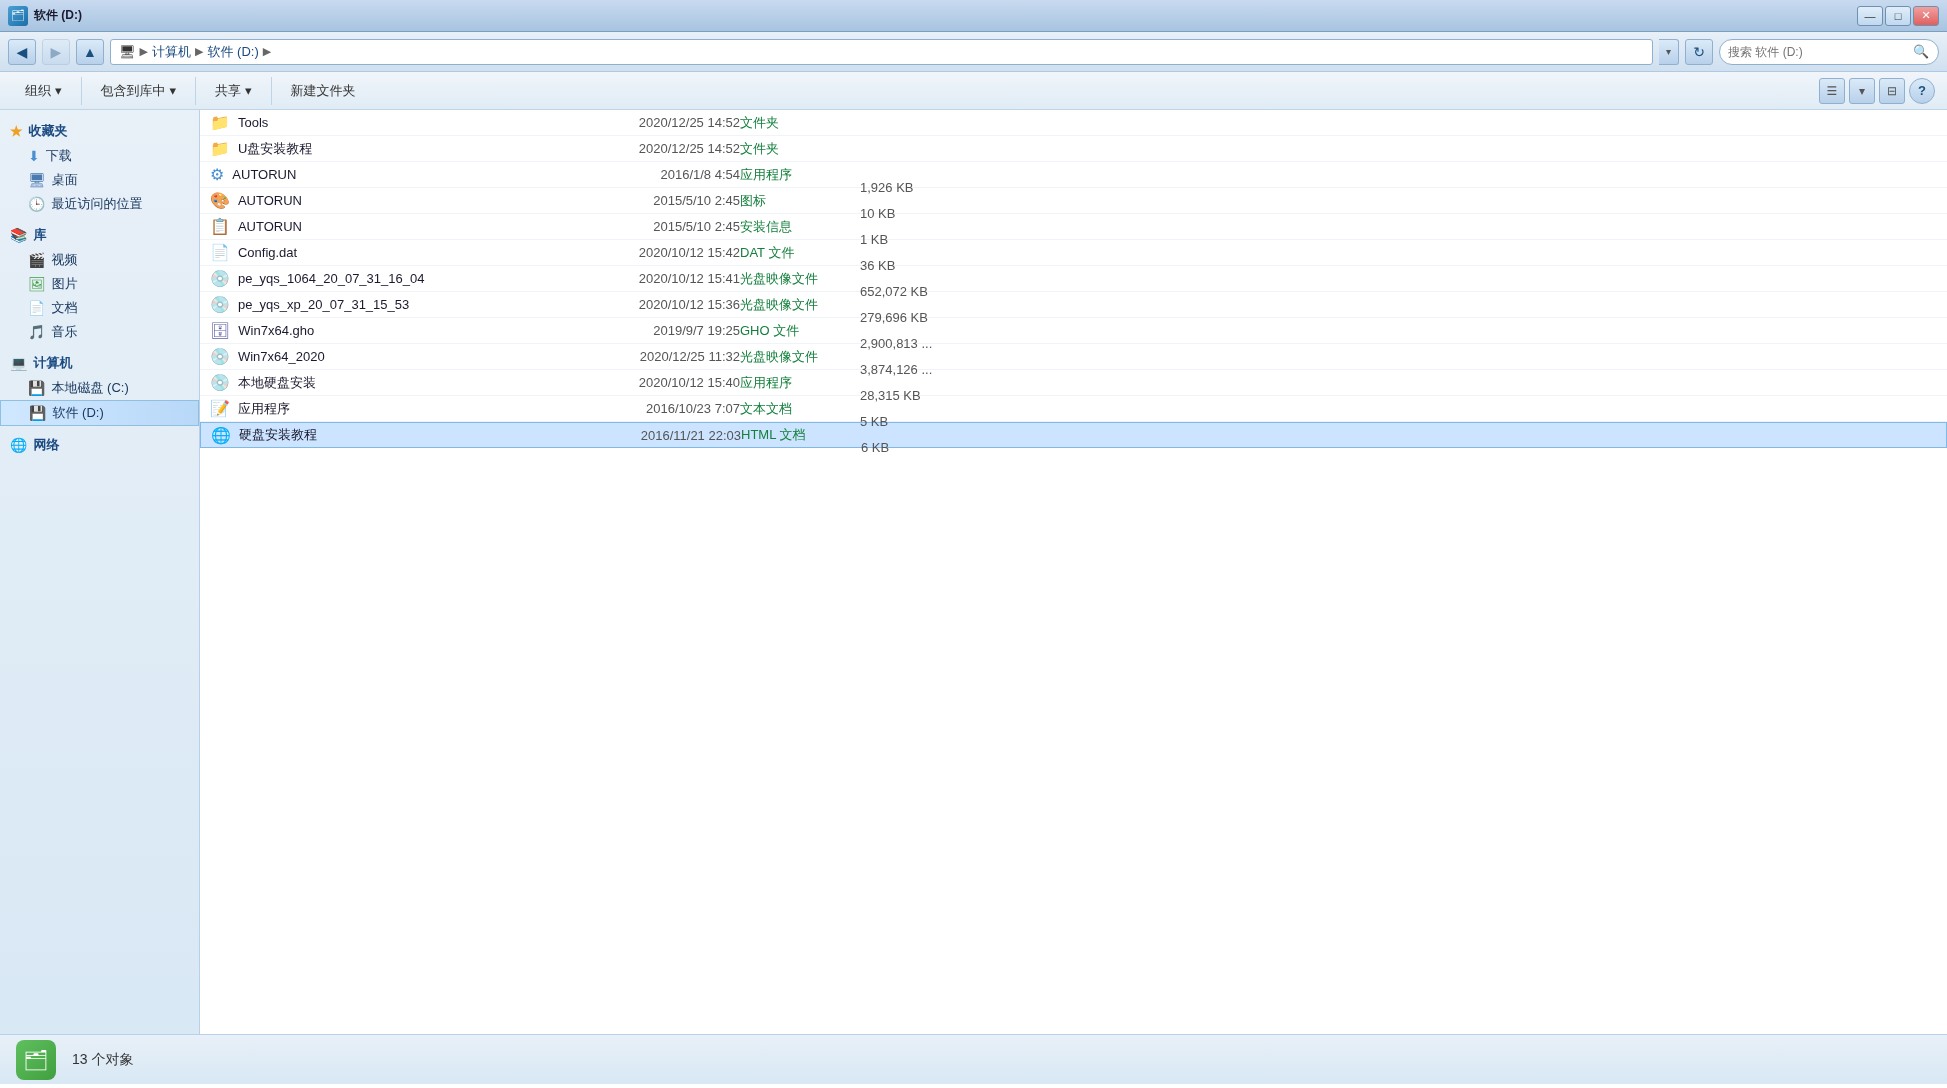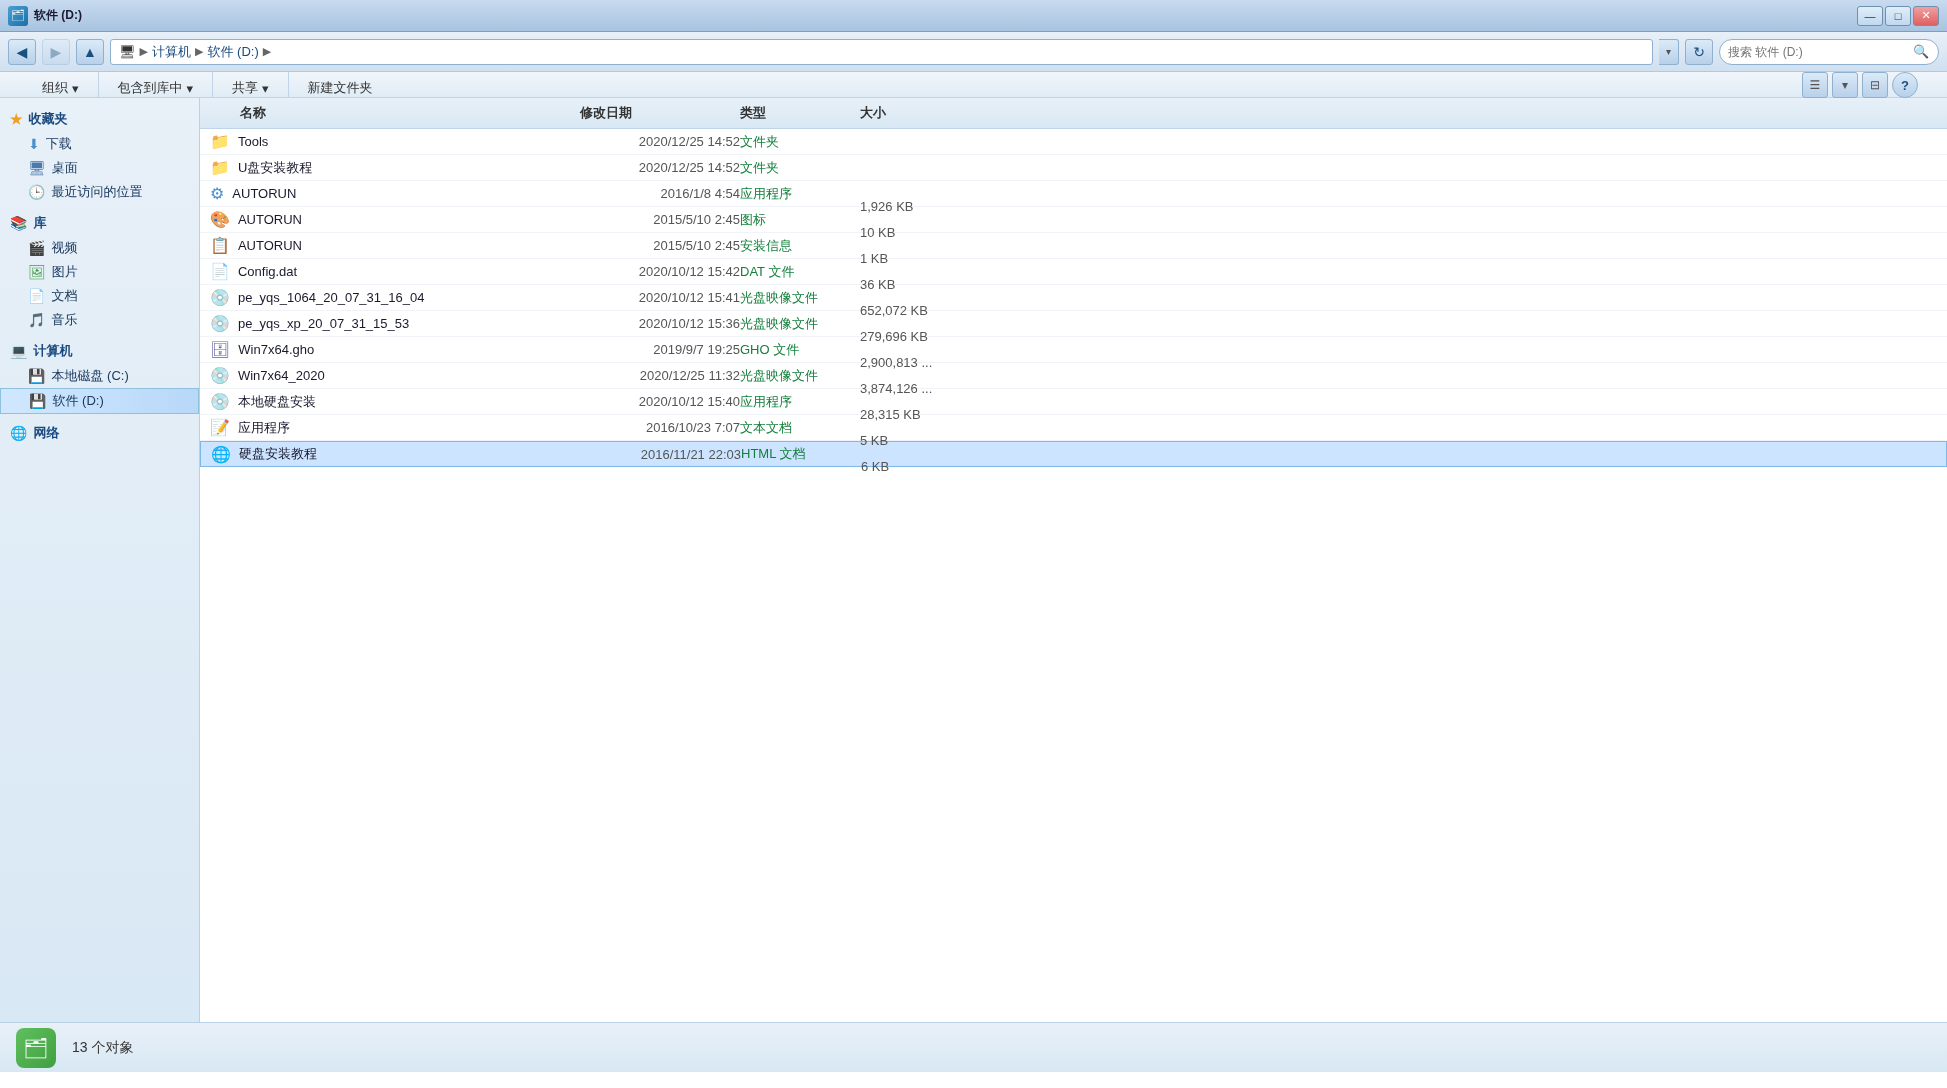--- a/index.html
+++ b/index.html
@@ -123,25 +123,25 @@
     .search-input {
       border: none; outline: none;
       font-size: 12px; color: #888;
       background: transparent;
       flex: 1;
     }
     .search-icon { color: #888; font-size: 13px; }
 
     
     .toolbar {
-      height: 26px;
+      height: 38px;
       background: linear-gradient(to bottom, #f0f5fa, #e0ecf5);
       display: flex;
-      align-items: flex-start;
-      padding: 0 29px;
+      align-items: center;
+      padding: 0 12px;
       gap: 2px;
       border-bottom: 1px solid #c0d4e8;
     }
     .toolbar-btn {
       height: 32px;
       padding: 0 12px;
       background: transparent;
       border: 1px solid transparent;
       border-radius: 3px;
       cursor: pointer;
@@ -420,26 +420,20 @@
 
     <div class="sidebar-section">
       <div class="sidebar-section-header">
         <span class="network-icon">🌐</span>
         <span>网络</span>
       </div>
     </div>
   </div>
 
   <div class="file-list">
-    <div class="file-list-header">
-      <div class="col-name">名称</div>
-      <div class="col-date">修改日期</div>
-      <div class="col-type">类型</div>
-      <div class="col-size">大小</div>
-    </div>
     <div id="file-rows-container">
         <div class="file-row">
       <div class="col-name">
         <span class="file-icon folder-yellow">📁</span>
         <span>Tools</span>
       </div>
       <div class="col-date">2020/12/25 14:52</div>
       <div class="col-type">文件夹</div>
       <div class="col-size"></div>
     </div>

